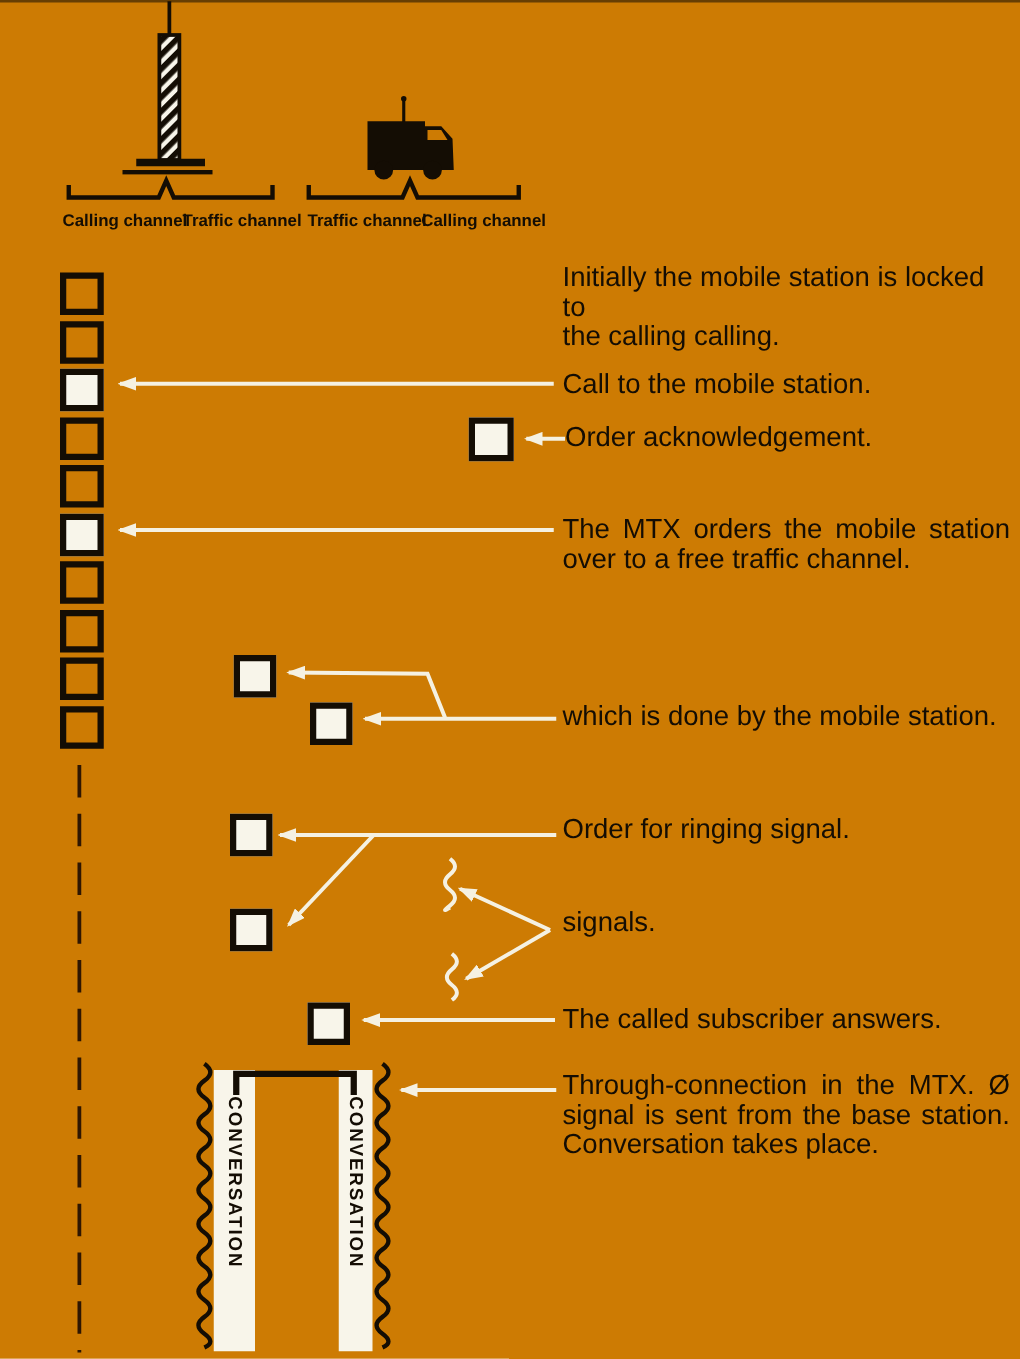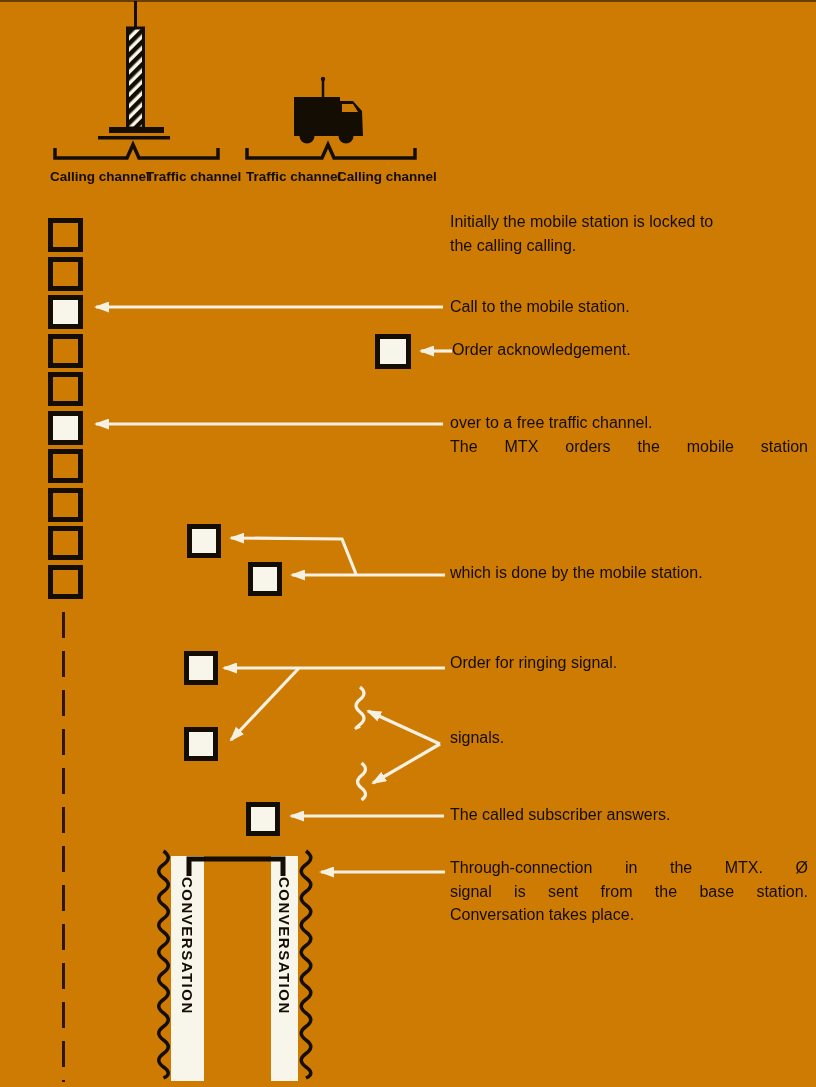--- a/index.html
+++ b/index.html
@@ -35,21 +35,21 @@
   }
   
   .blabel{
     position:absolute;top:169px;
     font-size:13.5px;font-weight:bold;letter-spacing:0;
     color:var(--ink);white-space:nowrap;
   }
   
   .ann{
     position:absolute;left:450px;width:358px;
-    font-size:16px;line-height:23.5px;
+    font-size:22px;line-height:23.5px;
     color:var(--ink);
   }
   .ln{white-space:pre-wrap;}
   .jl{text-align:justify;text-align-last:justify;}
   
   .bar{position:absolute;background:var(--paper);}
   #barL{left:171px;top:856px;width:33px;height:225px;}
   #barR{left:271px;top:856px;width:27px;height:225px;}
   .vlabel{
     position:absolute;
@@ -163,22 +163,22 @@
     <div class="ln">Initially the mobile station is locked to</div>
     <div class="ln">the calling calling.</div>
   </div>
   <div class="ann" style="top:295px">
     <div class="ln">Call to the mobile station.</div>
   </div>
   <div class="ann" style="left:452px;top:338px">
     <div class="ln">Order acknowledgement.</div>
   </div>
   <div class="ann" style="top:411px">
+    <div class="ln jl">The MTX orders the mobile station</div>
     <div class="ln">over to a free traffic channel.</div>
-    <div class="ln jl">The MTX orders the mobile station</div>
   </div>
   <div class="ann" style="top:561px">
     <div class="ln">which is done by the mobile station.</div>
   </div>
   <div class="ann" style="top:651px">
     <div class="ln">Order for ringing signal.</div>
   </div>
   <div class="ann" style="top:726px">
     <div class="ln">signals.</div>
   </div>

